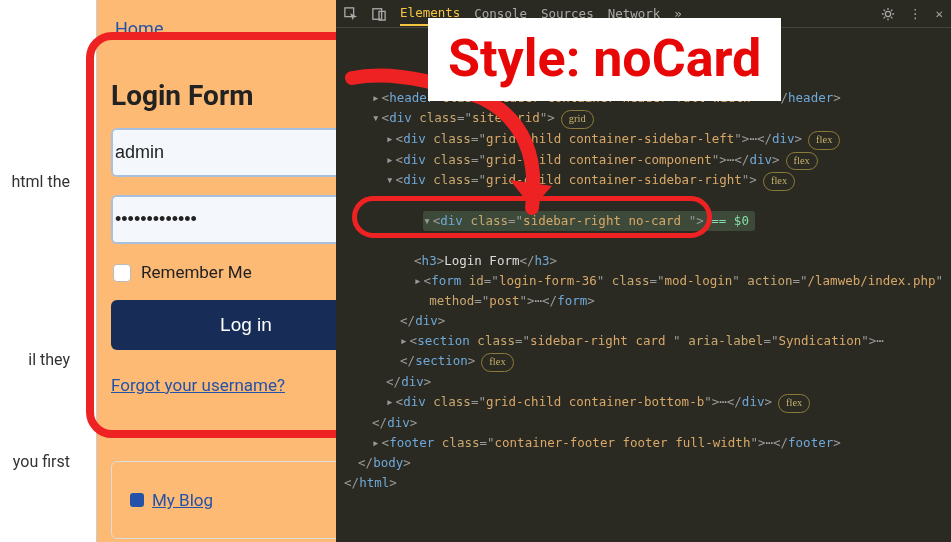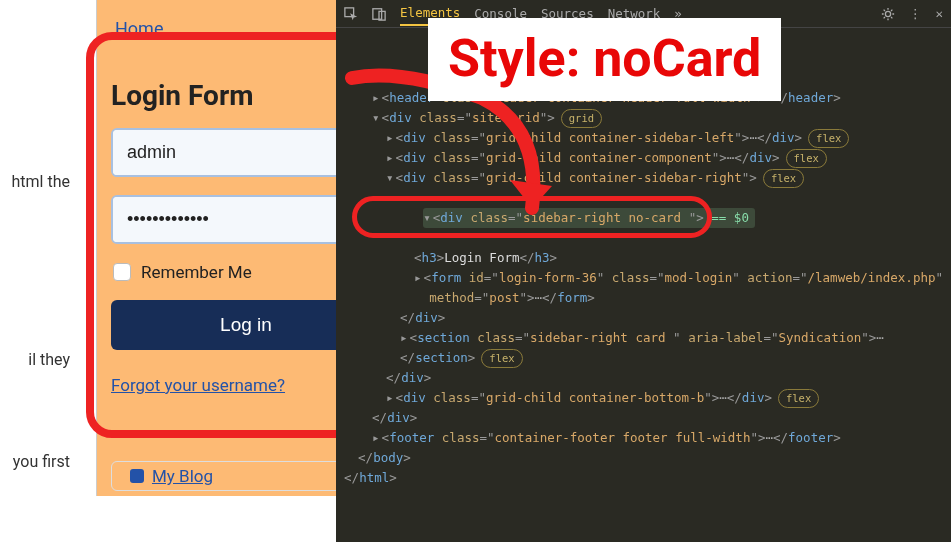--- a/index.html
+++ b/index.html
@@ -17,29 +17,29 @@
   .sidebar {
     position: absolute; left: 96px; top: 0; width: 300px;
     border-left: 1px solid #ccc; border-right: 1px solid #ccc;
     padding: 0 0 0 0;
     background: #fdba74;
   }
   .home-link { color: #2352a8; font-size: 18px; padding: 18px 0 8px 18px; }
   .form-box { padding: 8px 14px 16px 14px; }
   .form-title { font-size: 28px; font-weight: 700; color: #222; margin: 24px 0 16px 0; }
   .input-row { display: flex; border: 2px solid #a8c0e0; border-radius: 6px; overflow: hidden; margin-bottom: 18px; background: #f4f8fc; }
-  .input-row input { flex: 1; border: none; padding: 12px 14px; font-size: 18px; background: #f4f8fc; outline: none; color: #222; }
+  .input-row input { flex: 1; border: none; padding: 12px 2px; font-size: 18px; background: #f4f8fc; outline: none; color: #222; }
   .input-icon { width: 48px; display: flex; align-items: center; justify-content: center; border-left: 1px solid #ccc; background: #fff; }
   .input-icon svg { width: 22px; height: 22px; fill: #333; }
-  .remember { display: flex; align-items: center; gap: 10px; font-size: 17px; color: #222; margin: 6px 0 18px 2px; }
+  .remember { display: flex; align-items: flex-end; gap: 10px; font-size: 17px; color: #222; margin: 6px 0 18px 2px; }
   .remember .cb { width: 18px; height: 18px; border: 1.5px solid #bbb; border-radius: 4px; background: #fff; }
   .login-btn { width: 100%; padding: 14px 0; background: #172d57; color: #fff; font-size: 19px; border: none; border-radius: 6px; cursor: pointer; }
   .links { margin-top: 22px; }
   .links a { display: block; color: #2352a8; text-decoration: underline; font-size: 17px; line-height: 1.6; }
-  .bottom-card { margin: 46px 14px 5px 14px; border: 1px solid #ddd; border-radius: 6px; padding: 4px 18px; }
+  .bottom-card { margin: 46px 14px 5px 14px; border: 1px solid #ddd; border-radius: 6px; padding: 28px 18px; }
   .bottom-card a { color: #2352a8; text-decoration: underline; font-size: 17px; }
   .rss-icon { display: inline-block; width: 14px; height: 14px; background: #2352a8; border-radius: 3px; margin-right: 4px; vertical-align: -1px; }
 
   
   .red-box {
     position: absolute; left: 86px; top: 32px; width: 316px; height: 406px;
     border: 8px solid #e22; border-radius: 26px; pointer-events: none;
   }
   .red-label {
     position: absolute; left: 428px; top: 18px; background: #fff; padding: 8px 18px 10px 18px;
@@ -62,21 +62,21 @@
   .dom-tree .indent1 { padding-left: 14px; }
   .dom-tree .indent2 { padding-left: 28px; }
   .dom-tree .indent3 { padding-left: 42px; }
   .dom-tree .indent4 { padding-left: 56px; }
   .dom-tree .indent5 { padding-left: 70px; }
   .tag { color: #6fa8d8; }
   .attr-n { color: #c8a86f; }
   .attr-v { color: #d8a868; }
   .punct { color: #999; }
   .txt { color: #ddd; }
-  .pill { display: inline-block; border: 1px solid #8a7a3a; color: #c7b26a; border-radius: 10px; padding: 0 7px; font-size: 10.5px; margin-left: 6px; }
+  .pill { display: inline-block; border: 1px solid #8a7a3a; color: #c7b26a; border-radius: 10px; padding: 0 7px; font-size: 10.5px; margin-left: 6px; font-family: Liberation Serif, serif; }
   .ellips { color: #aaa; }
   .tri { color: #999; margin-right: 2px; }
   .highlight-row { background: #3d4a3a; border-radius: 3px; padding-right: 6px; display: inline-block; }
   .sel0 { color: #8da; }
   .red-circle {
     position: absolute; border: 5px solid #e22; border-radius: 24px; pointer-events: none;
   }
 </style>
 </head>
 <body>

